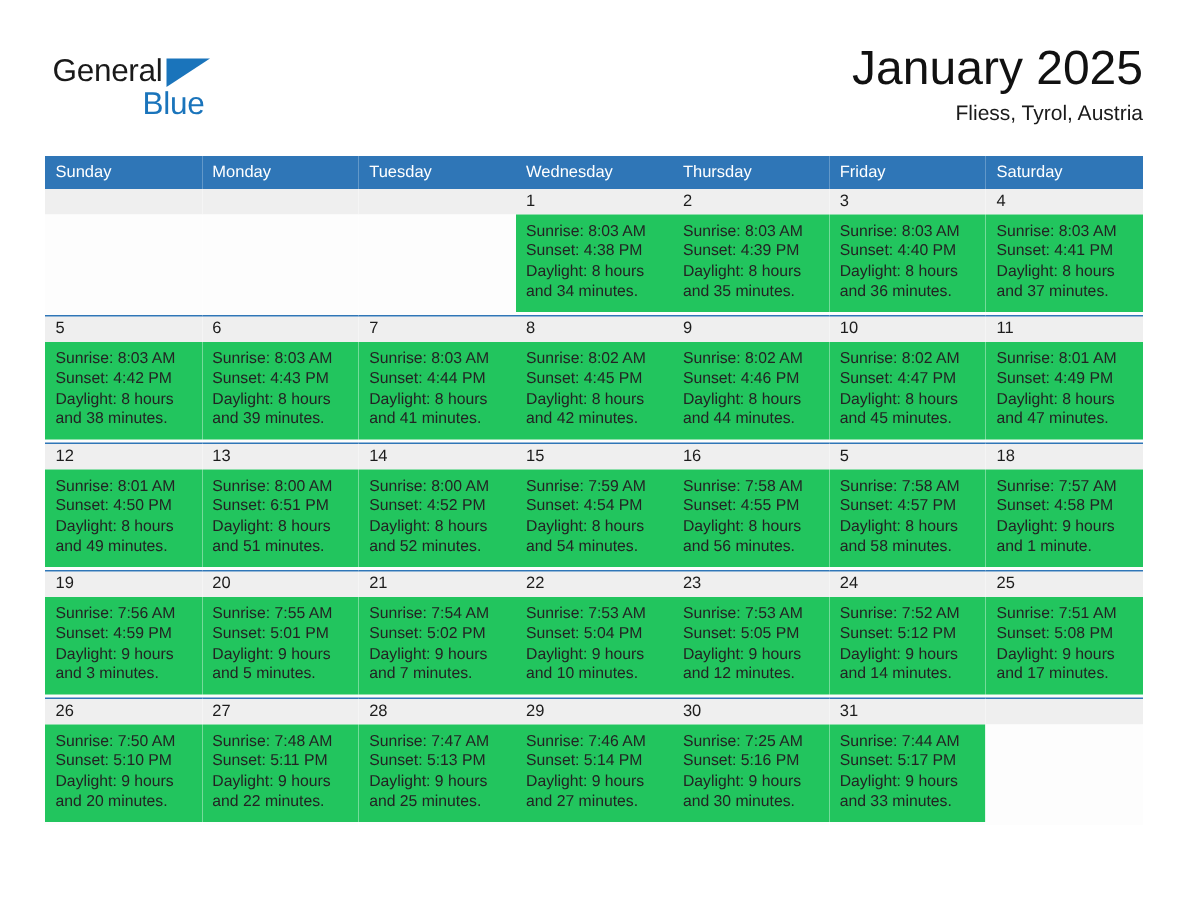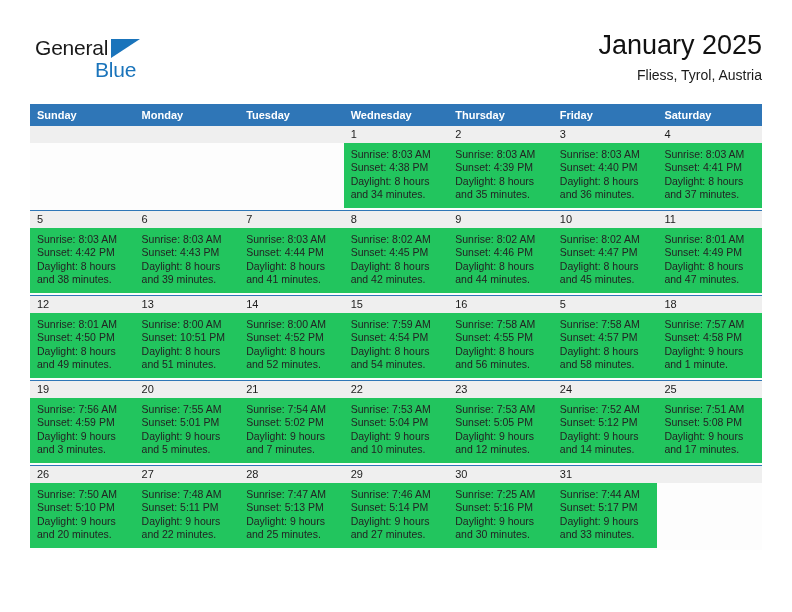--- a/index.html
+++ b/index.html
@@ -69,21 +69,21 @@
     font-family: "Liberation Sans", sans-serif;
   }
 
   .titles {
     position: absolute;
     right: 0;
     top: 0;
     text-align: right;
   }
   .cal-title {
-    font-size: 27px;
+    font-size: 32px;
     color: #111111;
     line-height: 34px;
     white-space: nowrap;
   }
   .cal-subtitle {
     font-size: 14px;
     color: #1a1a1a;
     line-height: 20px;
     margin-top: 3px;
     white-space: nowrap;
@@ -96,21 +96,21 @@
     top: 104px;
     width: 732px;
     border-collapse: collapse;
     table-layout: fixed;
   }
 
   .calendar th {
     background: #2f76b7;
     color: #ffffff;
     font-size: 11px;
-    font-weight: bold;
+    font-weight: normal;
     text-align: left;
     padding: 5px 0 5px 7px;
     height: 11px;
     vertical-align: middle;
     border: none;
   }
 
   .week-row td {
     border-top: 1.5px solid #2f76b7;
     padding: 0;
@@ -315,21 +315,21 @@
               <div class="cell-line">Sunrise: 8:01 AM</div>
               <div class="cell-line">Sunset: 4:50 PM</div>
               <div class="cell-line">Daylight: 8 hours</div>
               <div class="cell-line">and 49 minutes.</div>
             </div>
           </td>
           <td>
             <div class="daynum-band">13</div>
             <div class="cell-body">
               <div class="cell-line">Sunrise: 8:00 AM</div>
-              <div class="cell-line">Sunset: 10:51 PM</div>
+              <div class="cell-line">Sunset: 6:51 PM</div>
               <div class="cell-line">Daylight: 8 hours</div>
               <div class="cell-line">and 51 minutes.</div>
             </div>
           </td>
           <td>
             <div class="daynum-band">14</div>
             <div class="cell-body">
               <div class="cell-line">Sunrise: 8:00 AM</div>
               <div class="cell-line">Sunset: 4:52 PM</div>
               <div class="cell-line">Daylight: 8 hours</div>

